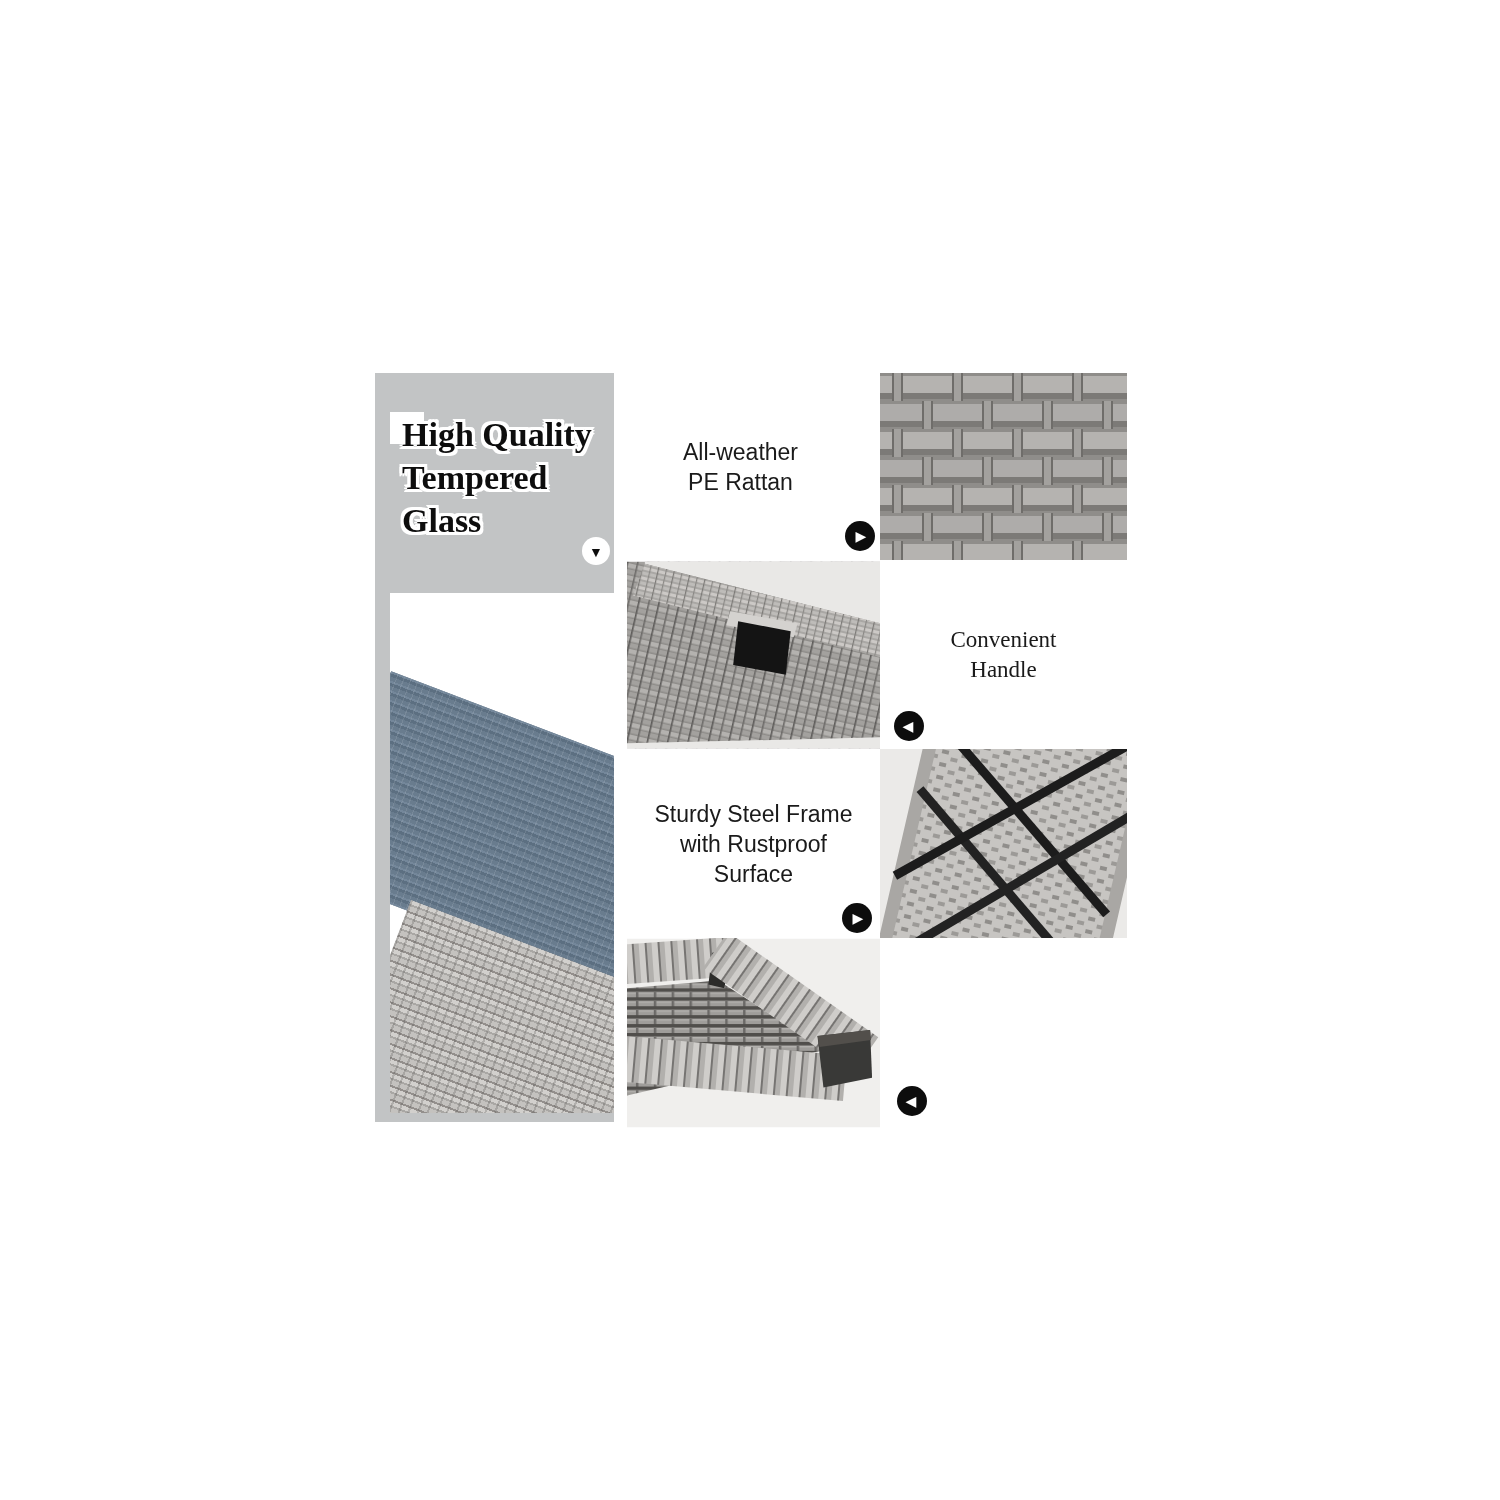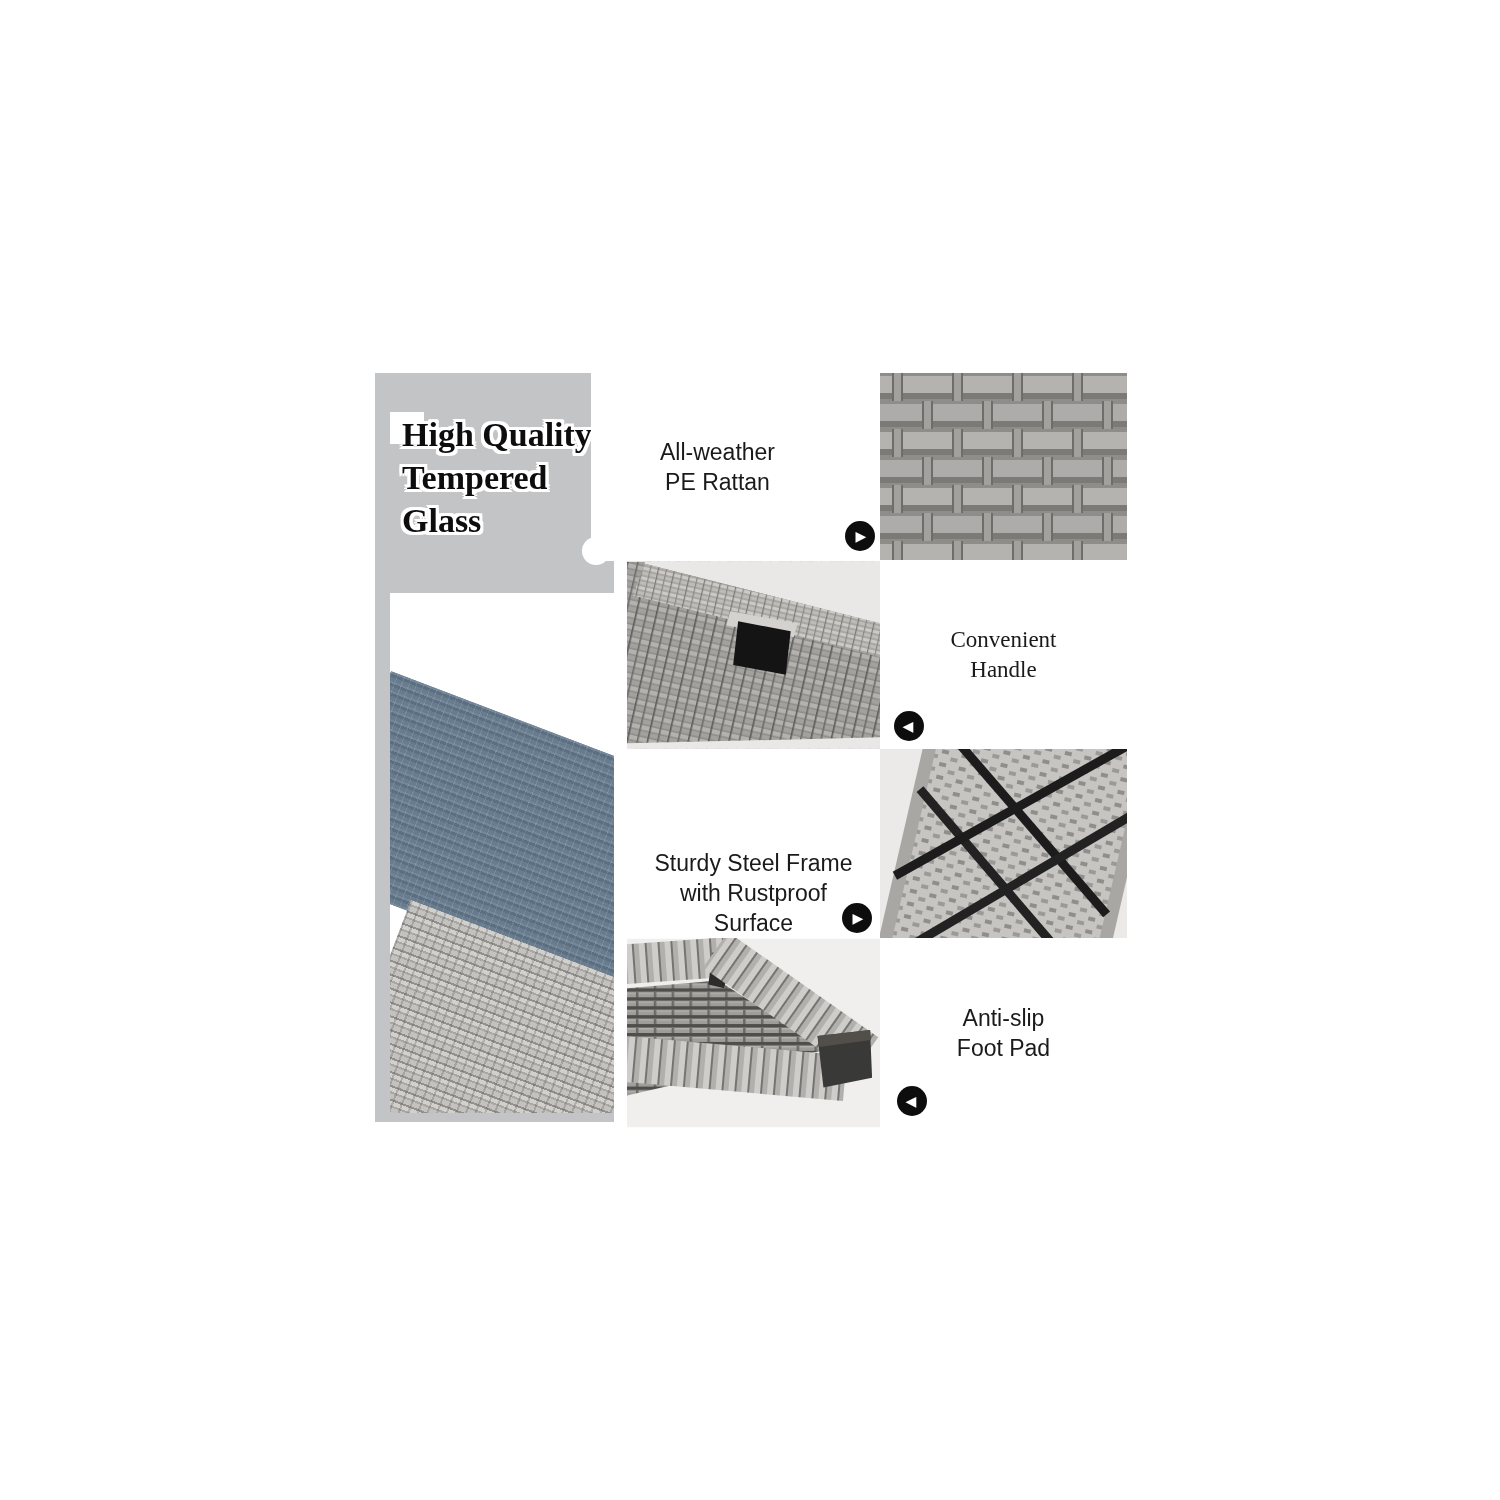--- a/index.html
+++ b/index.html
@@ -27,23 +27,23 @@
     background-image:repeating-linear-gradient(90deg,rgba(255,255,255,0.10) 0 1px,transparent 1px 7px),
       repeating-linear-gradient(180deg,#74879a 0 2px,#5c6f81 2px 5px,#697c8e 5px 9px);}
   .rattan-band{position:absolute;left:-48px;top:353px;width:320px;height:330px;
     transform:rotate(20.8deg);
     background-image:repeating-linear-gradient(90deg,rgba(80,78,76,0.25) 0 2px,transparent 2px 9px),
       repeating-linear-gradient(180deg,#d2d0cd 0 4px,#a9a7a4 4px 6px,#c4c2bf 6px 11px,#938f8c 11px 13px);}
 
   
   .feature{display:flex;align-items:center;justify-content:center;background:#ffffff;}
   .feature p{margin:0;font-size:23px;line-height:30px;text-align:center;white-space:pre-line;}
-  .ft0{left:591px;top:373px;width:253px;height:188px;}
+  .ft0{left:614px;top:373px;width:253px;height:188px;}
   .ft1{left:880px;top:561px;width:247px;height:188px;font-family:Liberation Serif, serif;}
-  .ft2{left:627px;top:749px;width:253px;height:189px;align-items:flex-end;}
+  .ft2{left:627px;top:749px;width:253px;height:189px;}
   .ft3{left:880px;top:938px;width:247px;height:190px;}
   .arrow-btn{width:30px;height:30px;background:#0d0d0d;}
   .arrow-btn span{color:#ffffff;font-size:14px;line-height:1;}
   .ab0{left:845px;top:521px;} .ab0 span{transform:translateX(1px);}
   .ab1{left:894px;top:711px;} .ab1 span{transform:translateX(-1px);}
   .ab2{left:842px;top:903px;} .ab2 span{transform:translateX(1px);}
   .ab3{left:897px;top:1086px;} .ab3 span{transform:translateX(-1px);}
 
   
   .ph1{left:880px;top:373px;width:247px;height:187px;}
@@ -186,21 +186,17 @@
       <g transform="rotate(35 150 55)">
         <rect x="75" y="32" width="185" height="44" fill="url(#wrap)"></rect>
       </g>
       <g transform="rotate(5 110 132)">
         <rect x="-15" y="108" width="235" height="46" fill="url(#wrap)"></rect>
       </g>
       <polygon points="192,98 245,92 247,140 198,150" fill="#393937"></polygon>
       <polygon points="192,98 245,92 246,102 194,109" fill="#524f4b"></polygon>
     </svg>
   </div>
-  <div class="abs feature ft3">
-    <p>Anti-slip
-Foot Pad</p>
-  </div>
   <div class="abs circle arrow-btn ab3">
     <span>◀</span>
   </div>
 
 </div>
 
 </body></html>

